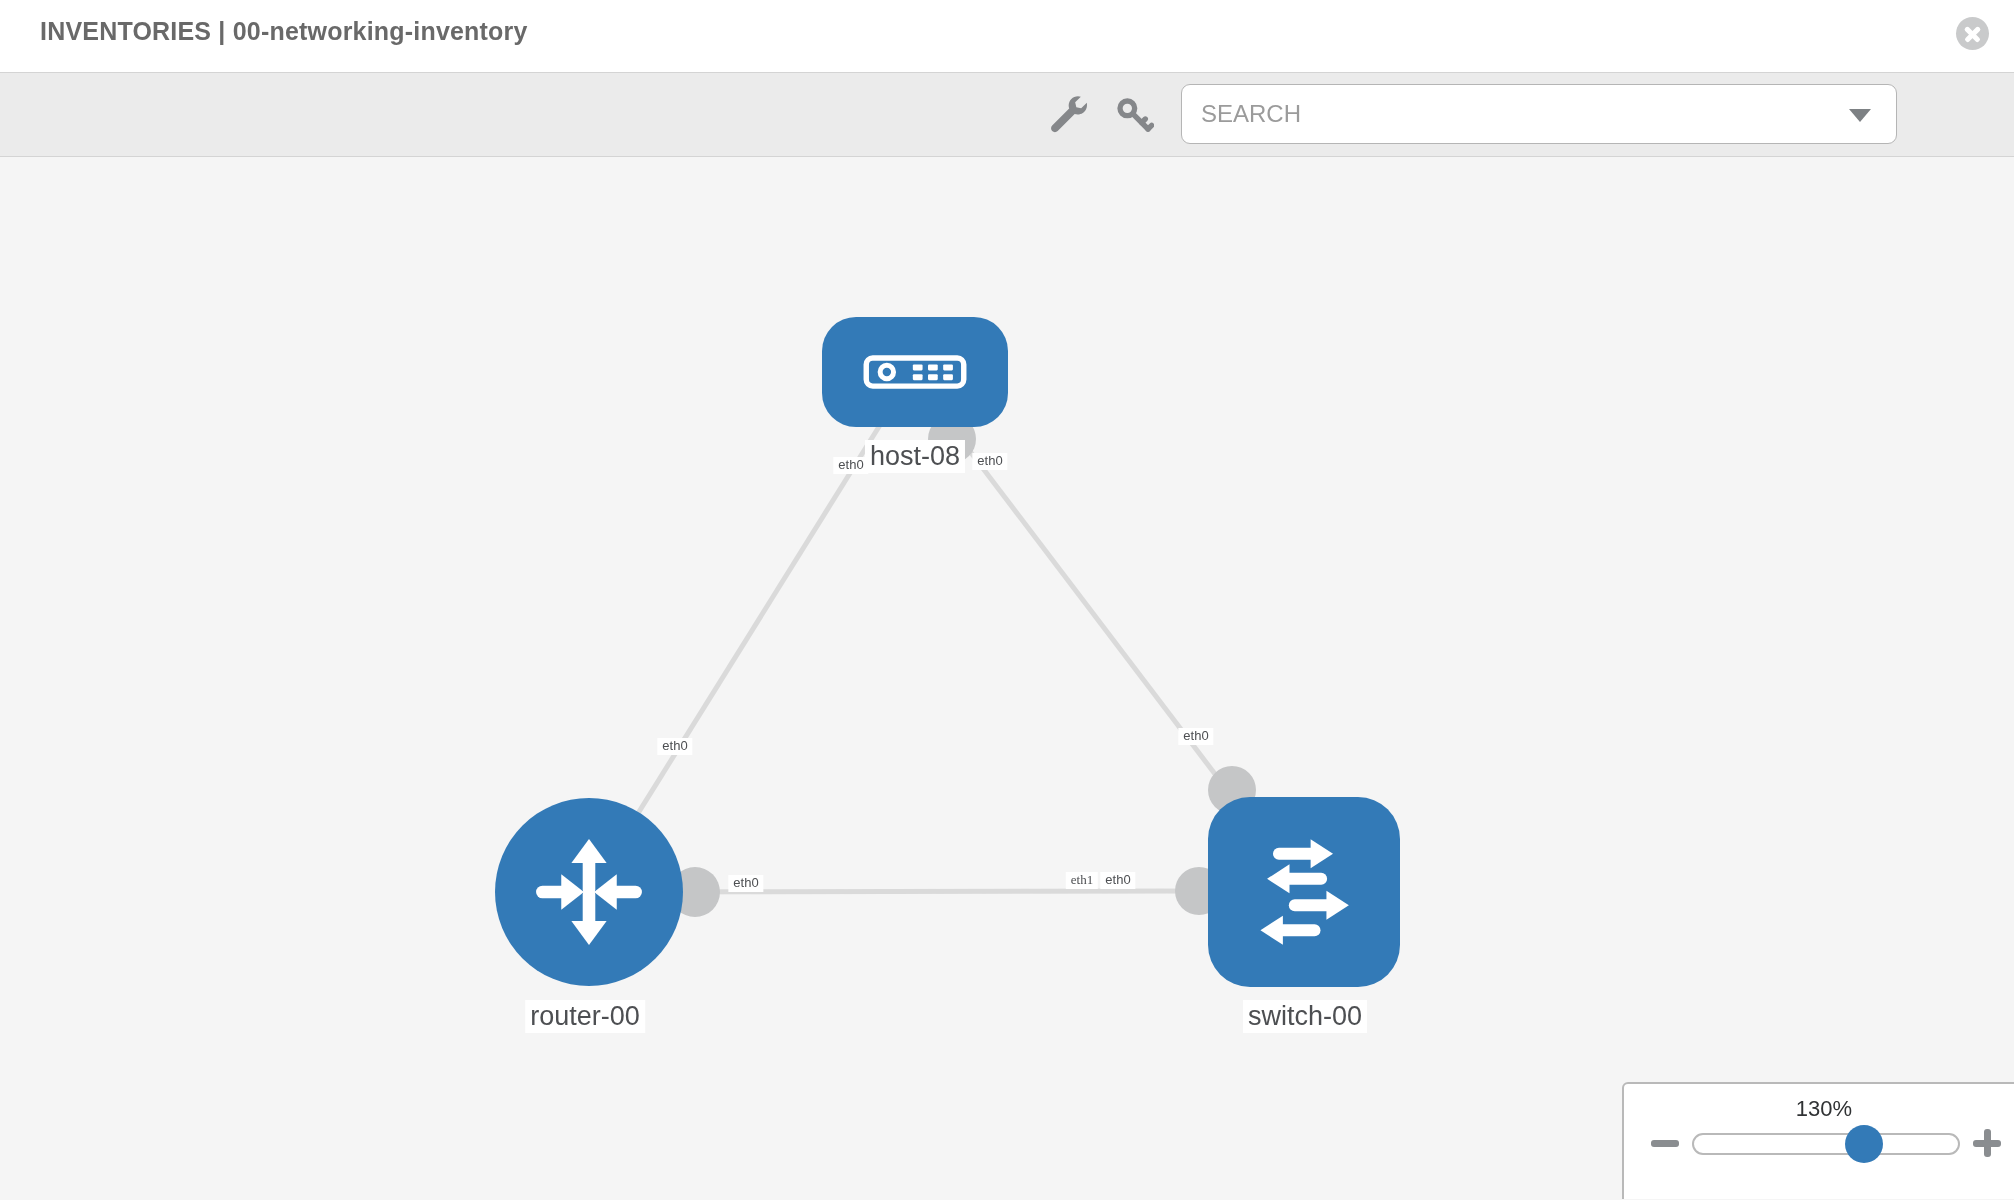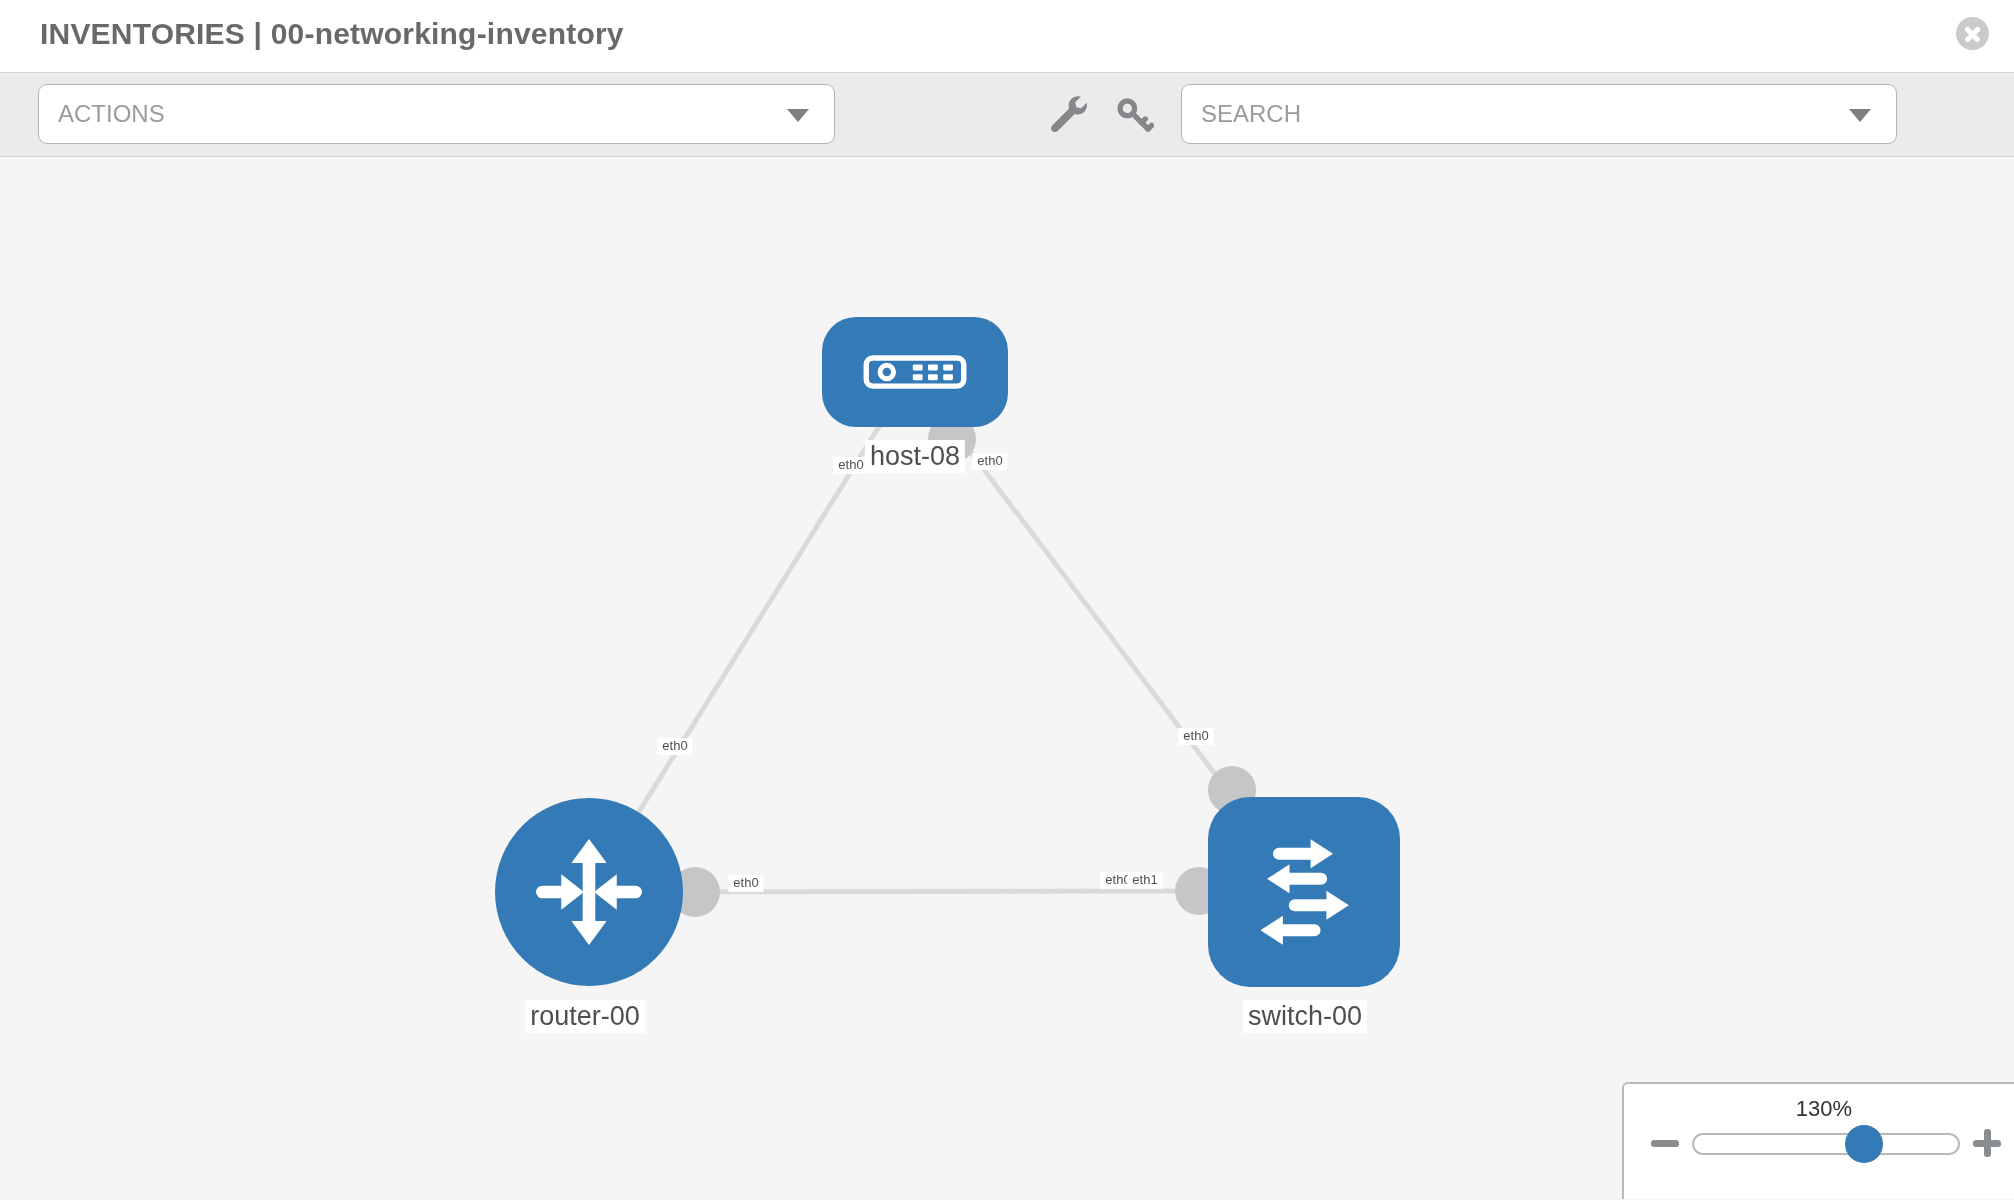--- a/index.html
+++ b/index.html
@@ -2,21 +2,21 @@
 <html><head>
 <meta charset="utf-8">
 <style>
   * { margin:0; padding:0; box-sizing:border-box; }
   html,body { width:2014px; height:1200px; overflow:hidden;
     font-family:"Liberation Sans", sans-serif; background:#f5f5f5; }
 
   
   .header { position:relative; height:72px; background:#ffffff; }
   .header-title { position:absolute; left:40px; top:17px;
-    font-size:30px; font-weight:bold; color:#696969; letter-spacing:0.2px; }
+    font-size:25px; font-weight:bold; color:#696969; letter-spacing:0.2px; }
   .close-btn { position:absolute; right:25px; top:17px; width:33px; height:33px;
     border-radius:50%; background:#c9cacb; cursor:pointer; }
   .close-btn .xbar { position:absolute; left:7px; top:14.5px; width:19px; height:4.5px;
     background:#ffffff; border-radius:2px; }
   .close-btn .xbar.a { transform:rotate(45deg); }
   .close-btn .xbar.b { transform:rotate(-45deg); }
 
   
   .toolbar { position:relative; height:85px; background:#ebebeb;
     border-top:1px solid #d4d4d4; border-bottom:1px solid #d4d4d4; }
@@ -69,24 +69,20 @@
 
 <div class="header">
   <div class="header-title">INVENTORIES | 00-networking-inventory</div>
   <div class="close-btn">
     <div class="xbar a"></div>
     <div class="xbar b"></div>
   </div>
 </div>
 
 <div class="toolbar">
-  <div class="select-box" id="actions-box">
-    <span class="sel-label">ACTIONS</span>
-    <span class="caret-down"></span>
-  </div>
 
   <div class="tool-icon" id="wrench-btn">
     <svg width="40" height="40" viewBox="0 0 24 24">
       <path fill="#85878a" d="M22.2 6.1c0 .8-.2 1.6-.5 2.3-.9 2-2.8 3.3-5.1 3.3-.6 0-1.2-.1-1.8-.3L4.6 21.6c-.9.9-2.4.9-3.3 0-.9-.9-.9-2.4 0-3.3L11.5 8.1c-.2-.5-.3-1.1-.3-1.8 0-3.1 2.5-5.6 5.6-5.6.6 0 1.2.1 1.7.3l-3.4 3.4.7 2.9 2.9.7 3.4-3.4c.1.5.1 1 .1 1.5z"></path>
     </svg>
   </div>
 
   <div class="tool-icon" id="key-btn">
     <svg width="40" height="40" viewBox="0 0 24 24">
       <g fill="none" stroke="#85878a" stroke-width="3.2" stroke-linecap="round">
@@ -168,21 +164,21 @@
   <div class="nlabel big" style="left:915px;  top:283px;">host-08</div>
   <div class="nlabel big" style="left:585px;  top:843px;">router-00</div>
   <div class="nlabel big" style="left:1305px; top:843px;">switch-00</div>
 
   <div class="nlabel small" style="left:851px;  top:300px;">eth0</div>
   <div class="nlabel small" style="left:990px;  top:296px;">eth0</div>
   <div class="nlabel small" style="left:675px;  top:581px;">eth0</div>
   <div class="nlabel small" style="left:1196px; top:571px;">eth0</div>
   <div class="nlabel small" style="left:746px;  top:718px;">eth0</div>
   <div class="nlabel small" style="left:1118px; top:715px;">eth0</div>
-  <div class="nlabel small" style="left:1145px; top:715px;">eth1</div>
+  <div class="nlabel small" style="left:1082px; top:715px;font-family:Liberation Serif, serif;">eth1</div>
 
   <div class="zoom-panel">
     <div class="zoom-value">130%</div>
     <div class="zoom-minus"></div>
     <div class="zoom-track"></div>
     <div class="zoom-thumb"></div>
     <div class="zoom-plus">
       <div class="pb h"></div>
       <div class="pb v"></div>
     </div>

